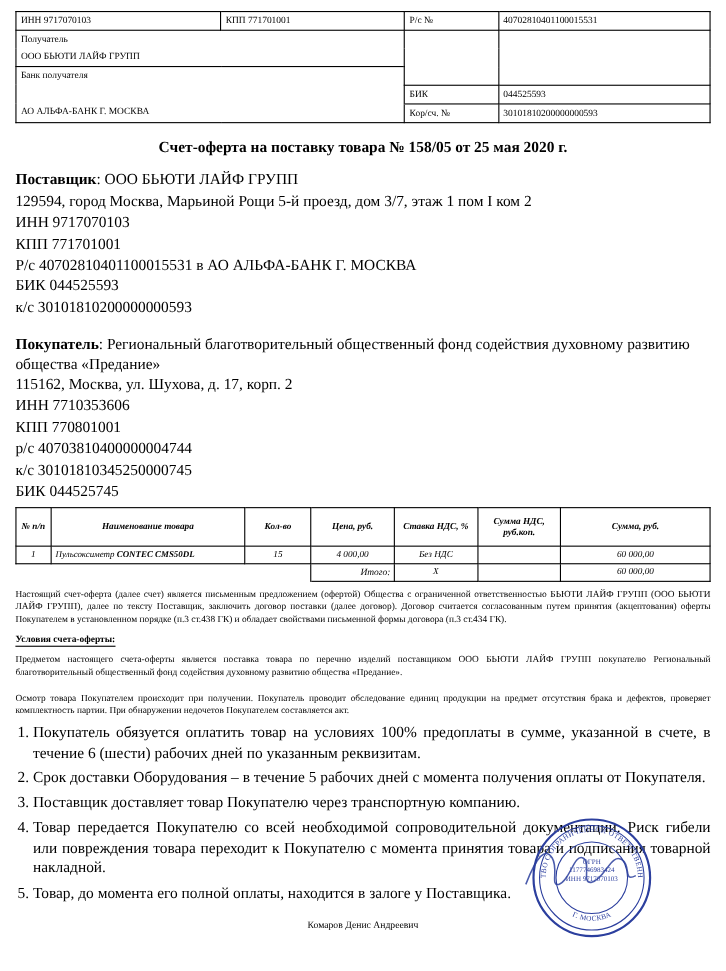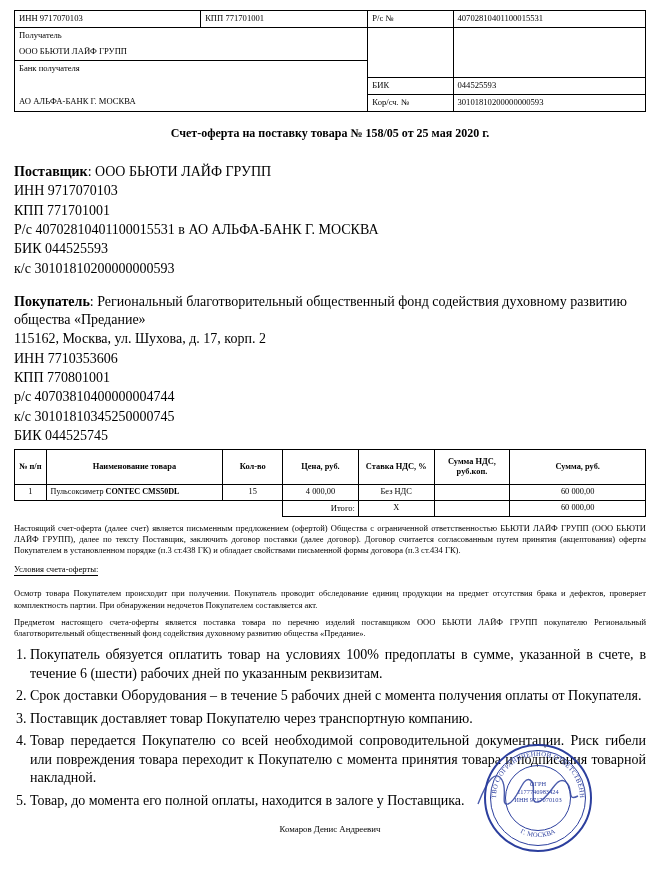--- a/index.html
+++ b/index.html
@@ -39,42 +39,43 @@
   }
   table.bank td.noborder-bottom { border-bottom: none; }
   table.bank td.noborder-top { border-top: none; }
   .cell-label { font-size: 8.2px; }
   .cell-strong { font-size: 8.8px; }
 
   
   .doc-title {
     text-align: center;
     font-weight: bold;
-    font-size: 12px;
+    font-size: 14px;
     margin-top: 14px;
-    margin-bottom: 22px;
+    margin-bottom: 12px;
   }
 
   
   .party {
     margin-bottom: 2px;
   }
   .party .row {
     margin: 0 0 1.5px 0;
     font-size: 14px;
   }
   .lbl { font-weight: bold; }
   .gap-md { height: 13px; }
 
   
   table.goods {
     width: 100%;
     border-collapse: collapse;
     table-layout: fixed;
     margin-top: 4px;
+    font-style: italic;
   }
   table.goods th, table.goods td {
     border: 1px solid #000;
     font-size: 8.4px;
     padding: 2px 3px;
     text-align: center;
     vertical-align: middle;
   }
   table.goods th {
     font-weight: bold;
@@ -102,21 +103,21 @@
   .total-line b { font-weight: bold; }
   p.just {
     text-align: justify;
     margin: 6px 0 0 0;
     font-size: 8.5px;
     line-height: 1.32;
   }
   .cond-head {
     margin-top: 8px;
     font-size: 8.6px;
-    font-weight: normal;
+    font-weight: bold;
     border-bottom: 1px solid #000;
     display: inline-block;
     padding-bottom: 0px;
     text-align: right;
   }
   ol.items {
     margin: 7px 0 0 0;
     padding: 0;
     list-style: none;
     counter-reset: it;
@@ -226,20 +227,21 @@
         <td class="cell-strong">Кор/сч. №</td>
         <td class="cell-strong">30101810200000000593</td>
       </tr>
     </tbody>
   </table>
 
   <div class="doc-title">Счет-оферта на поставку товара № 158/05 от 25 мая 2020 г.</div>
 
   <div class="party">
     <div class="row"><span class="lbl">Поставщик</span><span>: ООО БЬЮТИ ЛАЙФ ГРУПП</span></div>
+    <div class="row">129594, город Москва, Марьиной Рощи 5-й проезд, дом 3/7, этаж 1 пом I ком 2</div>
     <div class="row">ИНН 9717070103</div>
     <div class="row">КПП 771701001</div>
     <div class="row">Р/с 40702810401100015531 в АО АЛЬФА-БАНК Г. МОСКВА</div>
     <div class="row">БИК 044525593</div>
     <div class="row">к/с 30101810200000000593</div>
   </div>
 
   <div class="gap-md"></div>
 
   <div class="party">
@@ -293,23 +295,23 @@
     </tbody>
   </table>
 
 
   <p class="just">Настоящий счет-оферта (далее счет) является письменным предложением (офертой) Общества с ограниченной ответственностью БЬЮТИ ЛАЙФ ГРУПП (ООО БЬЮТИ ЛАЙФ ГРУПП), далее по тексту Поставщик, заключить договор поставки (далее договор). Договор считается согласованным путем принятия (акцептования) оферты Покупателем в установленном порядке (п.3 ст.438 ГК) и обладает свойствами письменной формы договора (п.3 ст.434 ГК).</p>
 
   <div>
     <span class="cond-head">Условия счета-оферты:</span>
   </div>
 
+  <p class="just">Предметом настоящего счета-оферты является поставка товара по перечню изделий поставщиком ООО БЬЮТИ ЛАЙФ ГРУПП покупателю Региональный благотворительный общественный фонд содействия духовному развитию общества «Предание».</p>
+
   <p class="just" style="margin-top:12px;">Осмотр товара Покупателем происходит при получении. Покупатель проводит обследование единиц продукции на предмет отсутствия брака и дефектов, проверяет комплектность партии. При обнаружении недочетов Покупателем составляется акт.</p>
-
-  <p class="just">Предметом настоящего счета-оферты является поставка товара по перечню изделий поставщиком ООО БЬЮТИ ЛАЙФ ГРУПП покупателю Региональный благотворительный общественный фонд содействия духовному развитию общества «Предание».</p>
 
   <ol class="items">
     <li>Покупатель обязуется оплатить товар на условиях 100% предоплаты в сумме, указанной в счете, в течение 6 (шести) рабочих дней по указанным реквизитам.</li>
     <li>Срок доставки Оборудования – в течение 5 рабочих дней с момента получения оплаты от Покупателя.</li>
     <li>Поставщик доставляет товар Покупателю через транспортную компанию.</li>
     <li>Товар передается Покупателю со всей необходимой сопроводительной документации. Риск гибели или повреждения товара переходит к Покупателю с момента принятия товара и подписания товарной накладной.</li>
     <li>Товар, до момента его полной оплаты, находится в залоге у Поставщика.</li>
   </ol>
 
   <div class="sign">

